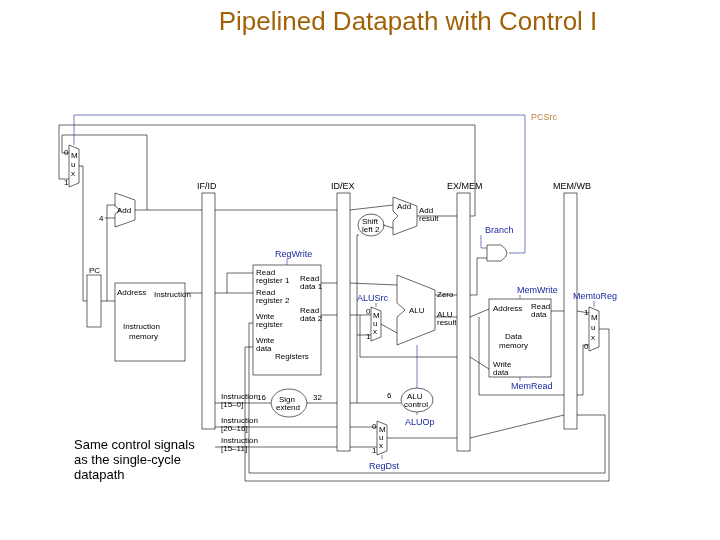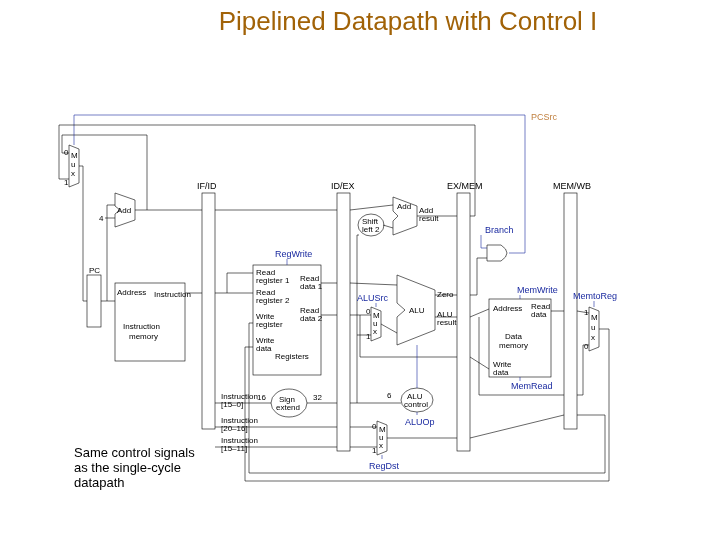--- a/index.html
+++ b/index.html
@@ -1,18 +1,18 @@
 <!DOCTYPE html>
 <html><head>
 <meta charset="utf-8">
 <style>
   html,body{margin:0;padding:0;width:720px;height:540px;background:#fff;font-family:Arial,Helvetica,sans-serif;}
   .slide{position:relative;width:720px;height:540px;}
   .title{position:absolute;top:6px;left:0;width:100%;text-align:center;font-size:26px;color:#a16207;padding-left:48px;}
-  .caption{position:absolute;left:74px;top:438px;width:130px;font-size:13px;line-height:1.15;color:#000;margin-top:8px;}
+  .caption{position:absolute;left:74px;top:438px;width:130px;font-size:13px;line-height:1.15;color:#000;}
   svg{position:absolute;left:57px;top:85px;}
   .thin{stroke:#000;stroke-width:0.6;fill:none;}
   .sigline{stroke:#1a2aa0;stroke-width:0.6;fill:none;}
   .txt{font-size:8px;fill:#000;}
   .lab{font-size:9px;fill:#000;}
   .sig{font-size:9px;fill:#1a2aa0;}
   .pcsrc{font-size:9px;fill:#c08040;}
 </style>
 </head>
 <body>

